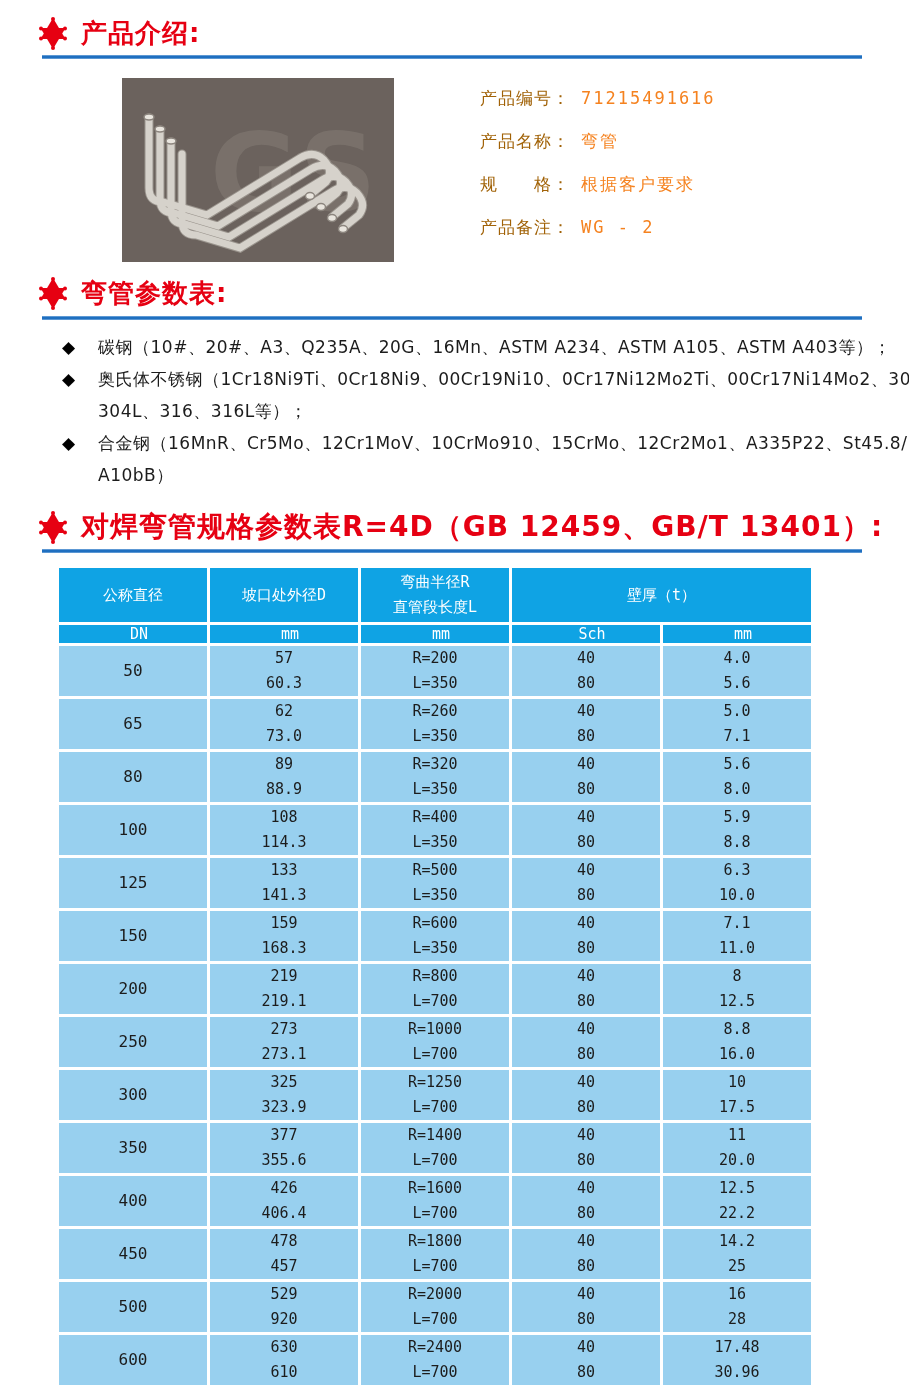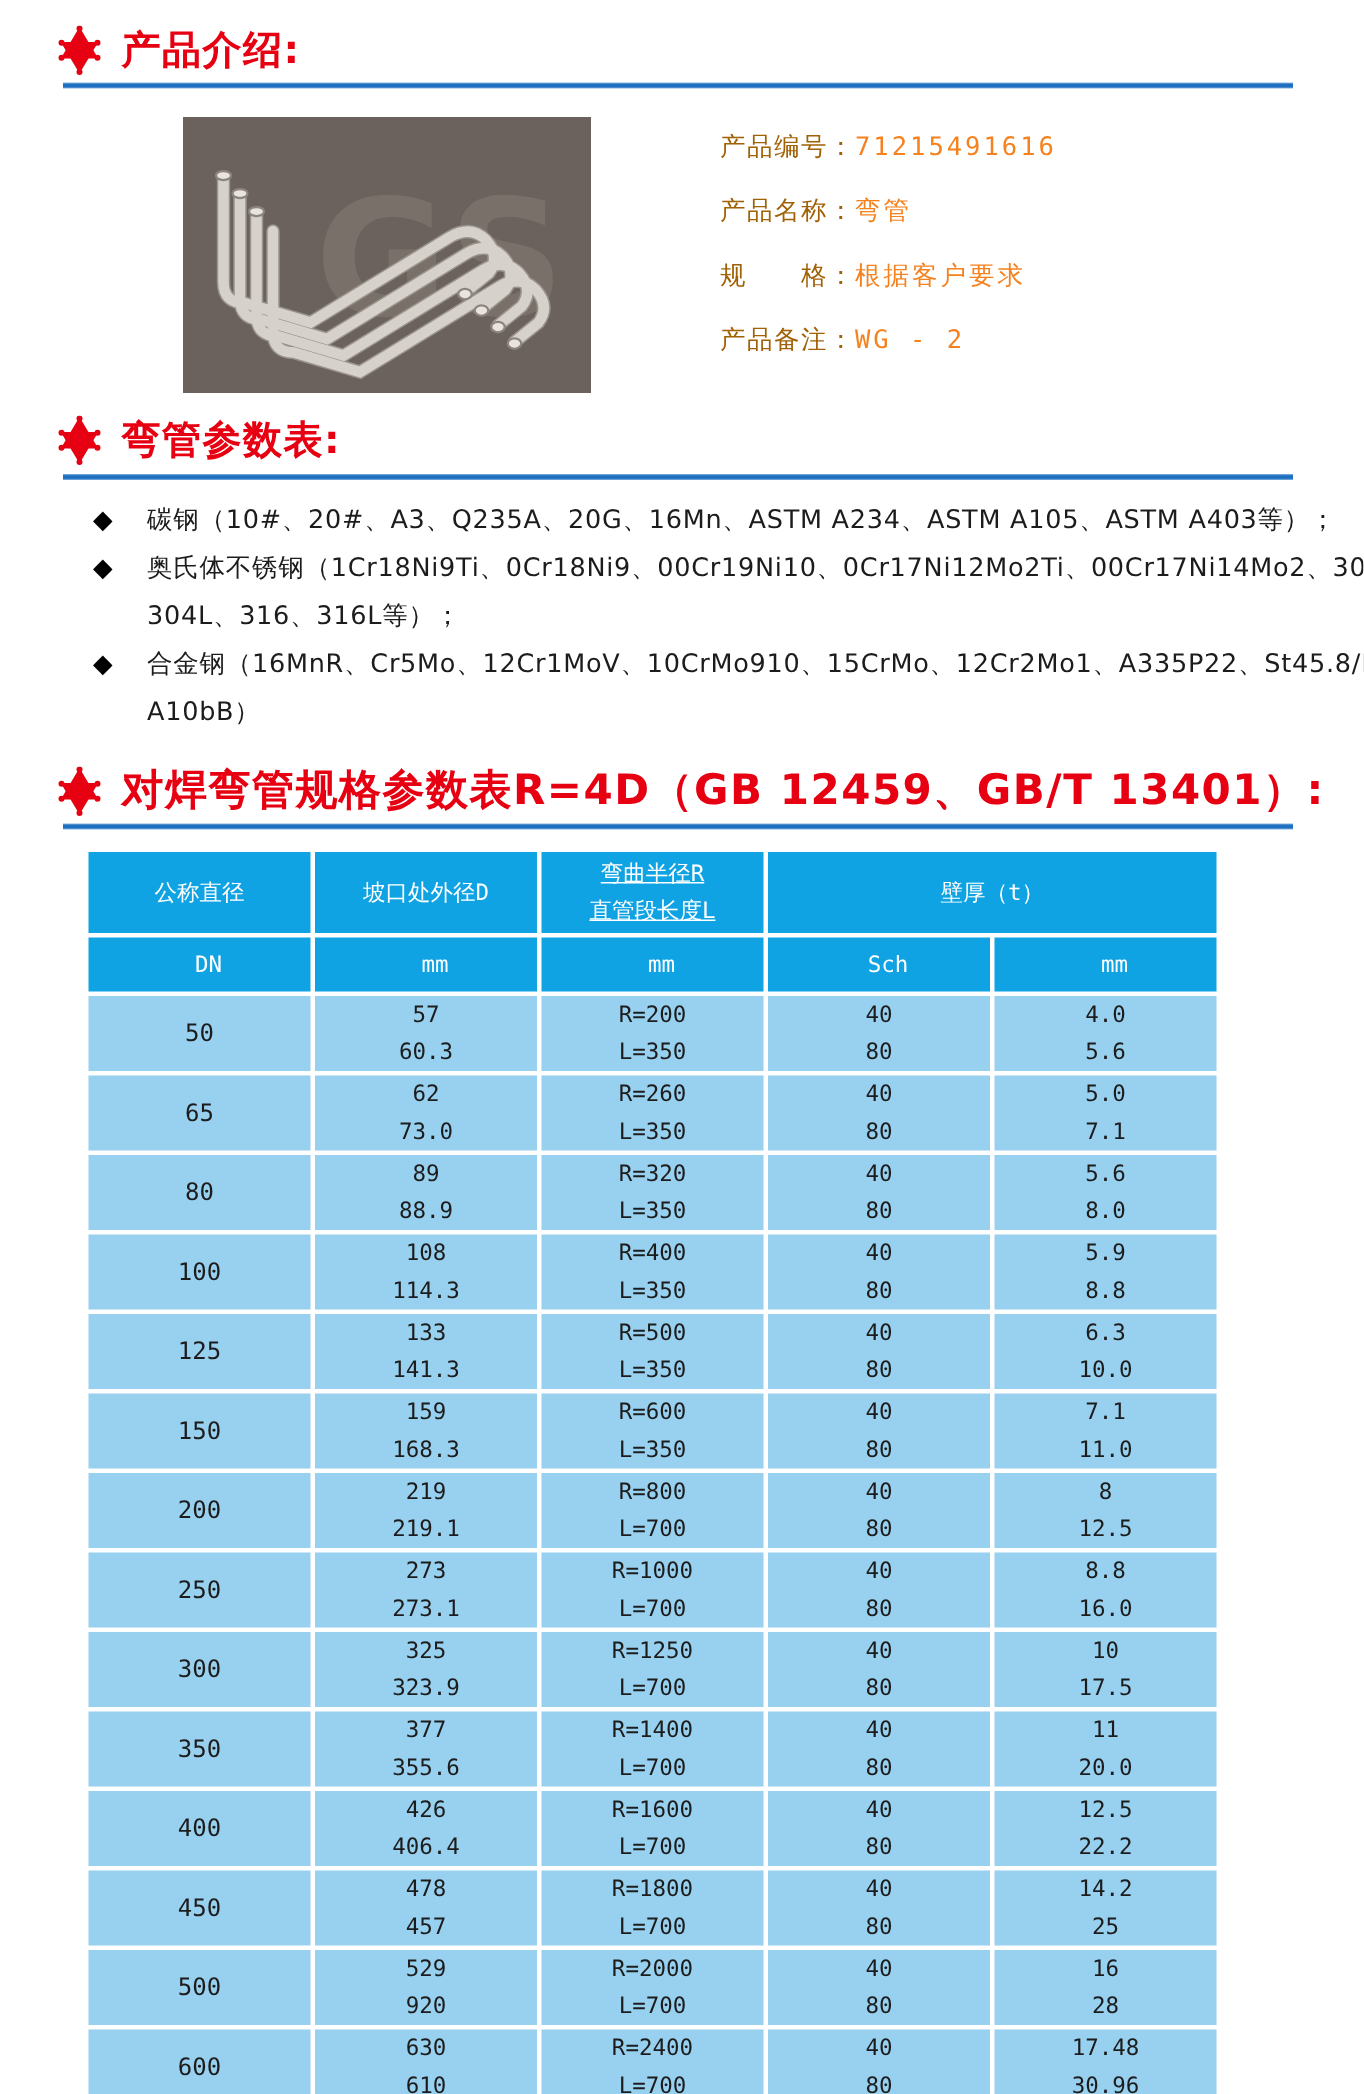--- a/index.html
+++ b/index.html
@@ -14,44 +14,44 @@
   .star{width:30px;height:33px;flex:0 0 auto;}
   .rule{
     position:absolute;left:42px;width:820px;height:4px;
     background:linear-gradient(#8ab6e2,#1f6fc0 30%,#1f6fc0 72%,#8ab6e2);
   }
   
   .product-image{position:absolute;left:122px;top:78px;width:272px;height:184px;}
   .fields{position:absolute;left:480px;top:84px;display:flex;flex-direction:column;gap:15px;}
   .field{height:28px;line-height:28px;font-size:17px;white-space:nowrap;}
   .field .lab{color:#a16207;letter-spacing:1px;}
-  .field .val{color:#f5821f;margin-left:0;font-family:"DejaVu Sans Mono","Liberation Mono",monospace;letter-spacing:2px;}
+  .field .val{color:#f5821f;margin-left:11px;font-family:"DejaVu Sans Mono","Liberation Mono",monospace;letter-spacing:2px;}
   
   .materials{position:absolute;left:62px;top:331px;width:810px;margin:0;padding:0;list-style:none;font-size:17px;}
   .materials li{position:relative;padding-left:36px;margin:0;}
   .materials .ln{line-height:32px;white-space:nowrap;letter-spacing:0.5px;}
   .materials .diamond{position:absolute;left:0;top:0;line-height:32px;font-size:17px;color:#000;}
   
   table.spec{
     position:absolute;left:56px;top:565px;width:757px;
     border-collapse:separate;border-spacing:3px;table-layout:fixed;
     font-family:"DejaVu Sans Mono","Liberation Mono",monospace;
   }
   table.spec col{width:148px;}
   table.spec th{
     background:#0fa3e4;color:#ffffff;font-weight:normal;font-size:15px;
     text-align:center;vertical-align:middle;padding:0;
   }
   table.spec .th1{height:54px;}
-  table.spec .th2{height:36px;padding-left:12px;}
+  table.spec .th2{height:18px;padding-left:12px;}
   table.spec td{
     background:#98d0ef;color:#1c1c1c;font-size:15px;text-align:center;
     vertical-align:middle;padding:0;height:50px;
   }
-  table.spec .hln{line-height:25px;text-decoration:underline;}
+  table.spec .hln{line-height:25px;}
   table.spec .ln{height:25px;line-height:25px;}
   table.spec .dn{font-size:16px;line-height:50px;}
 </style>
 </head>
 <body>
 
 <div class="page">
 
   <div class="sec-head" style="top:16px;">
     <svg class="star" viewBox="0 0 30 33">

